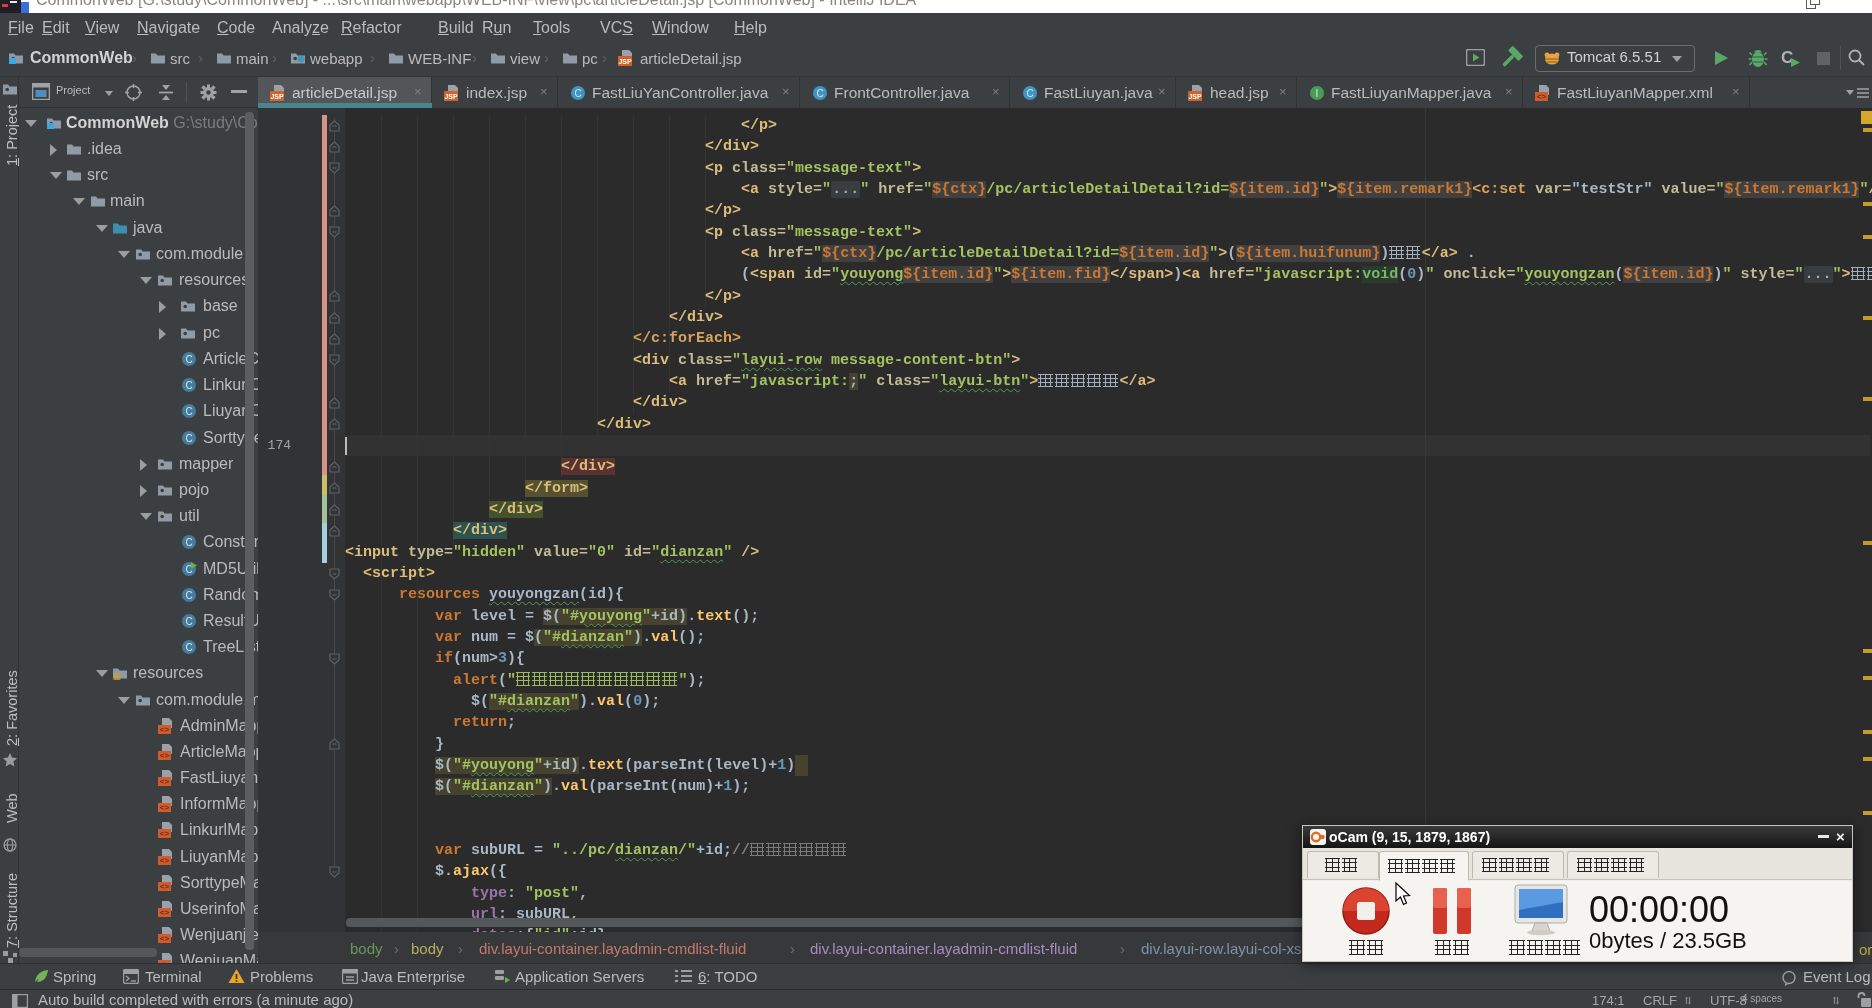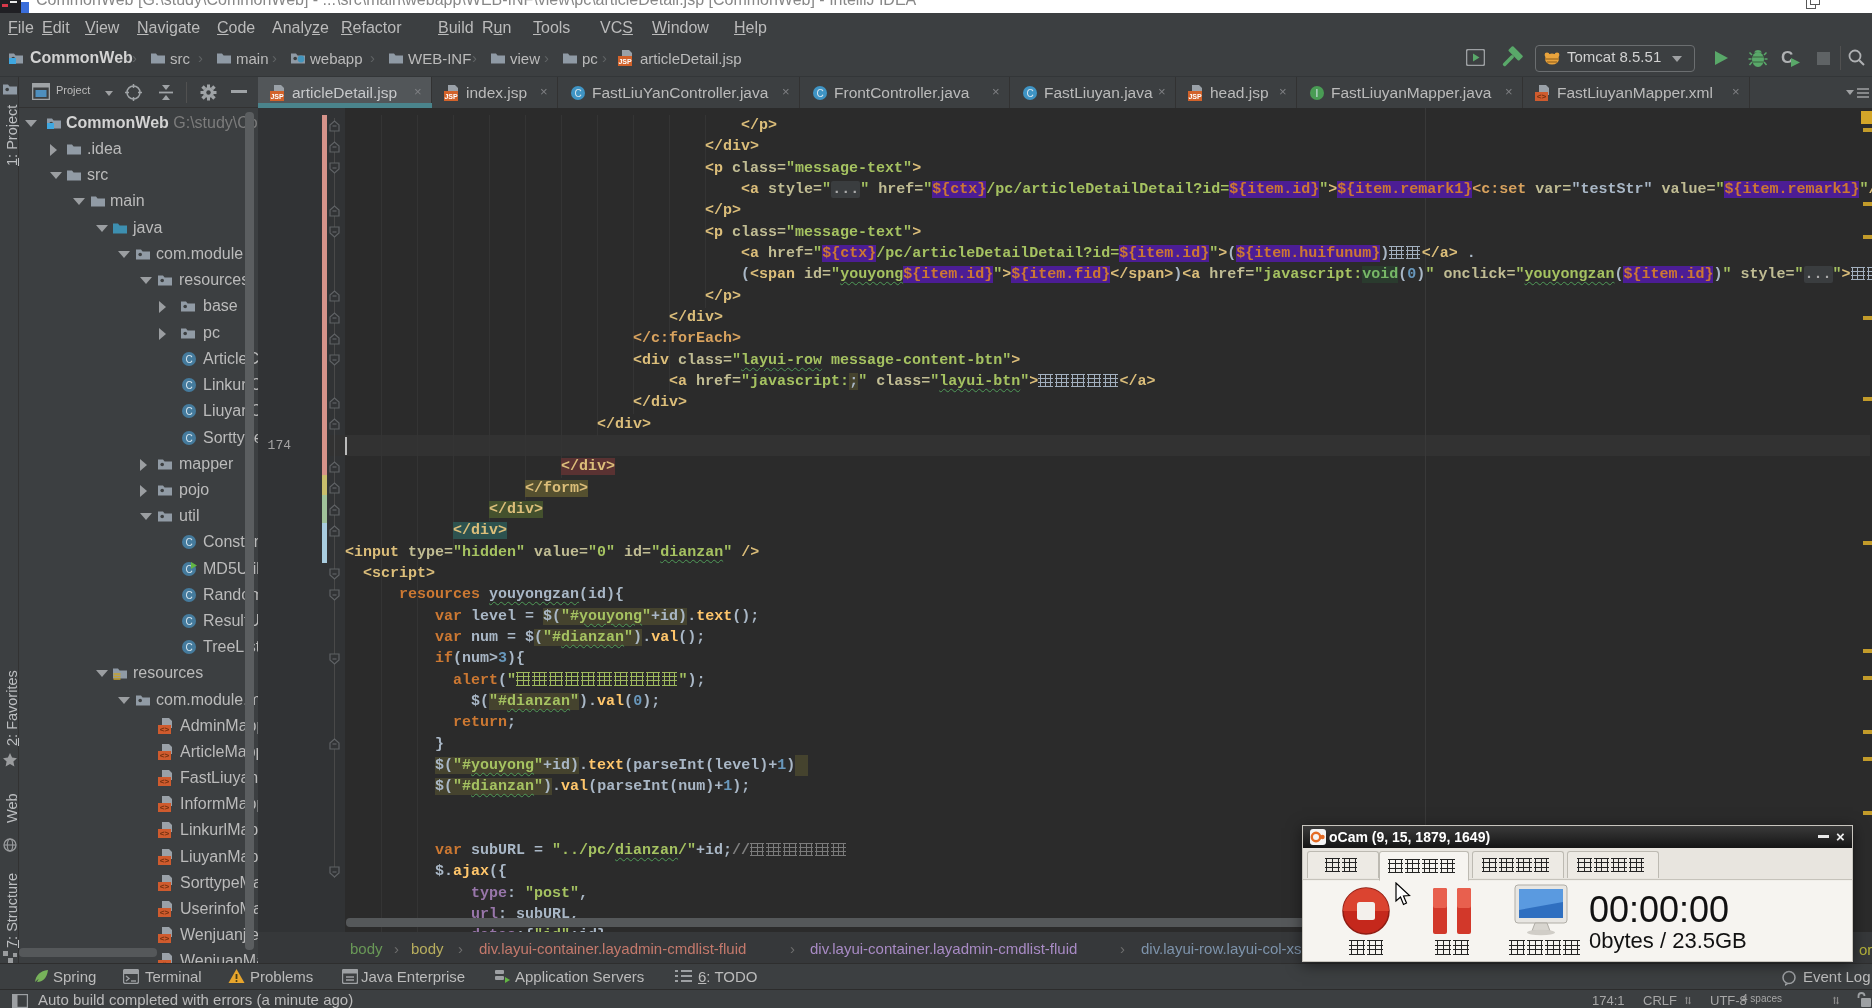--- a/index.html
+++ b/index.html
@@ -34,21 +34,21 @@
 .arr-e{position:absolute;width:0;height:0;border-left:6px solid transparent;border-right:6px solid transparent;border-top:7px solid #9b9ea1}
 .arr-c{position:absolute;width:0;height:0;border-top:6px solid transparent;border-bottom:6px solid transparent;border-left:7px solid #9b9ea1}
 
 #editor{left:258px;top:108px;width:1614px;height:824px;background:#2b2b2b;overflow:hidden}
 #gutter{position:absolute;left:0;top:0;width:87px;height:824px;background:#313335}
 #lnums{position:absolute;left:0;top:7px;width:33px;font-family:"Liberation Mono",monospace;font-size:13px;line-height:21.333px;color:#606366;text-align:right;white-space:pre}
 #code{position:absolute;left:87px;top:7px;font-family:"Liberation Mono",monospace;font-size:15px;line-height:21.333px;color:#a9b7c6;white-space:pre;font-weight:bold}
 .t{color:#dcbe7a}.at{color:#c0bc93}.s{color:#a5c261}.k{color:#cc7832}
 .fn{color:#ffc66b}.n{color:#6897bb}.cm{color:#808080}.pp{color:#9876aa}
 .ct{color:#d8a25e}
-.el{color:#cc7832;background:#4c1d95}
+.el{color:#cc7832;background:#404040}
 .inj{background:#45432e}
 .injg{background:#2a3b2e;color:#77b767}
 .fold{background:#3a3d3f;color:#ababab;border-radius:2px;padding:0 1px}
 .w{text-decoration:underline;text-decoration-style:wavy;text-decoration-color:#4f9b58;text-decoration-thickness:1px;text-underline-offset:3px}
 .bg1{background:#5a3232}.bg2{background:#55502f}.bg3{background:#44512d}.bg4{background:#2d524f}
 
 .cj{display:inline-block;position:relative;vertical-align:-2px;width:.95em;height:.88em;margin-right:2px;opacity:.95;
  background-image:
   linear-gradient(currentColor,currentColor),linear-gradient(currentColor,currentColor),
   linear-gradient(currentColor,currentColor),linear-gradient(currentColor,currentColor),
@@ -140,21 +140,21 @@
           <rect x="10.7" y="8.5" width="3.6" height="14" rx="1.6" fill="#59a869"></rect>
         </g>
       </svg>
 <div class="abs" style="left:1535px;top:4px;width:160px;height:27px;border:1px solid #6b6e70;border-radius:4px"></div>
 <svg class="abs" style="left:1543px;top:9px" width="18" height="16" viewBox="0 0 18 16">
         <ellipse cx="9" cy="9" rx="7" ry="5.5" fill="#e9a33c"></ellipse>
         <circle cx="4" cy="5" r="2.4" fill="#e9a33c"></circle>
         <circle cx="14" cy="5" r="2.4" fill="#e9a33c"></circle>
         <path d="M2 9 h14 M4 12 h10" stroke="#8a5a18" stroke-width="1"></path>
       </svg>
-<div class="bc" style="left:1567px;top:7px;font-size:15px;color:#d2d2d2">Tomcat 8.5.51</div>
+<div class="bc" style="left:1567px;top:7px;font-size:15px;color:#d2d2d2">Tomcat 6.5.51</div>
 <div class="abs" style="left:1672px;top:15px;width:0;height:0;border-left:5px solid transparent;border-right:5px solid transparent;border-top:6px solid #9fa1a3"></div>
 <svg class="abs" style="left:1712px;top:8px" width="18" height="18" viewBox="0 0 18 18">
         <path d="M3 2 L16 9 L3 16 z" fill="#59a869"></path>
       </svg>
 <svg class="abs" style="left:1748px;top:8px" width="20" height="19" viewBox="0 0 20 19">
         <path d="M4 6 L1.5 3.5 M16 6 L18.5 3.5 M3.5 10 H0.5 M16.5 10 H19.5 M4 13 L1.5 16 M16 13 L18.5 16" stroke="#59a869" stroke-width="1.5"></path>
         <ellipse cx="10" cy="10.5" rx="6" ry="7.5" fill="#59a869"></ellipse>
         <path d="M6 3.5 a4.5 4.5 0 0 1 8 0" fill="#59a869"></path>
         <path d="M4.2 8 h11.6 M4.5 13 h11" stroke="#38603f" stroke-width="1.2"></path>
       </svg>
@@ -713,21 +713,21 @@
       <rect x="5" y="6" width="10" height="9" rx="1" fill="#9da0a3"></rect>
       <path d="M2.5 6 V4 a3 3 0 0 1 6 0" fill="none" stroke="#9da0a3" stroke-width="1.8"></path>
     </svg>
 <div class="abs" style="left:1302px;top:825px;width:551px;height:137px;background:#f1efea;border:1px solid #c8c5be;box-shadow:0 3px 14px rgba(0,0,0,0.5)">
 <div class="abs" style="left:0;top:0;width:549px;height:22px;background:linear-gradient(#3a3a3a,#151515)"></div>
 <svg class="abs" style="left:7px;top:3px" width="16" height="16" viewBox="0 0 16 16">
         <rect x="0" y="0" width="16" height="16" rx="3" fill="#f5f5f5"></rect>
         <circle cx="6" cy="8" r="4.2" fill="none" stroke="#e46b24" stroke-width="2.4"></circle>
         <circle cx="12.5" cy="8" r="2.2" fill="#e46b24"></circle>
       </svg>
-<div class="abs" style="left:26px;top:3px;font-size:14px;font-weight:bold;color:#ffffff">oCam (9, 15, 1879, 1649)</div>
+<div class="abs" style="left:26px;top:3px;font-size:14px;font-weight:bold;color:#ffffff">oCam (9, 15, 1879, 1867)</div>
 <div class="abs" style="left:515px;top:9px;width:11px;height:2.5px;background:#e8e8e8"></div>
 <div class="abs" style="left:533px;top:2px;font-size:15px;font-weight:bold;color:#f0f0f0">×</div>
 <div class="abs" style="left:0;top:22px;width:549px;height:32px;background:#e8e5df;border-bottom:1px solid #c6c3bb"></div>
 <div class="abs" style="left:4px;top:25px;width:72px;height:27px;background:#edeae4;border:1px solid #bdbab2;border-bottom:none;border-radius:3px 3px 0 0"></div>
 <div class="abs" style="left:22px;top:30px;font-size:16px;color:#1a1a1a"><i class="cj"></i><i class="cj"></i></div>
 <div class="abs" style="left:76px;top:25px;width:90px;height:30px;background:#f6f4f0;border:1px solid #bdbab2;border-bottom:none;border-bottom:1px solid #f6f4f0;border-radius:3px 3px 0 0"></div>
 <div class="abs" style="left:85px;top:31px;font-size:16px;color:#1a1a1a"><i class="cj"></i><i class="cj"></i><i class="cj"></i><i class="cj"></i></div>
 <div class="abs" style="left:169px;top:25px;width:92px;height:27px;background:#edeae4;border:1px solid #bdbab2;border-bottom:none;border-radius:3px 3px 0 0"></div>
 <div class="abs" style="left:179px;top:30px;font-size:16px;color:#1a1a1a"><i class="cj"></i><i class="cj"></i><i class="cj"></i><i class="cj"></i></div>
 <div class="abs" style="left:264px;top:25px;width:92px;height:27px;background:#edeae4;border:1px solid #bdbab2;border-bottom:none;border-radius:3px 3px 0 0"></div>

